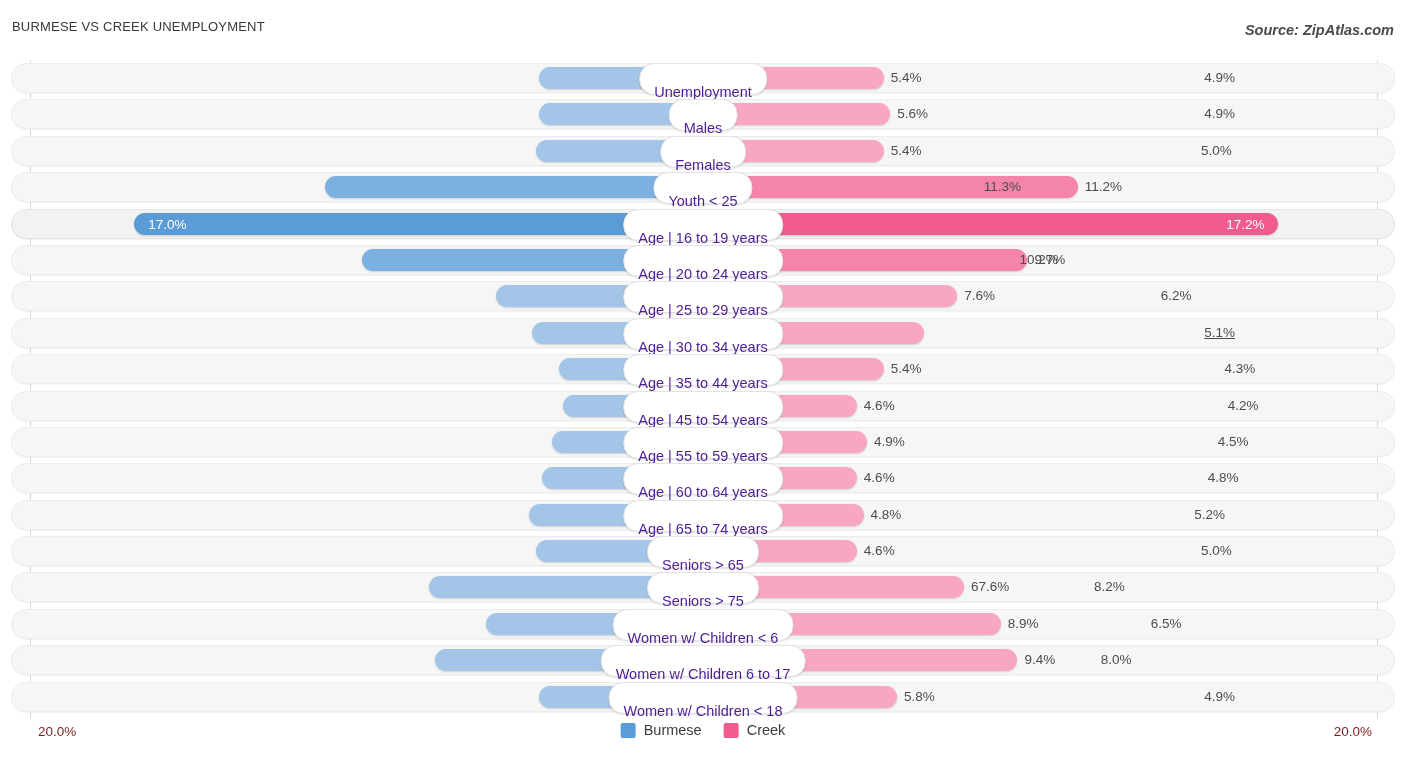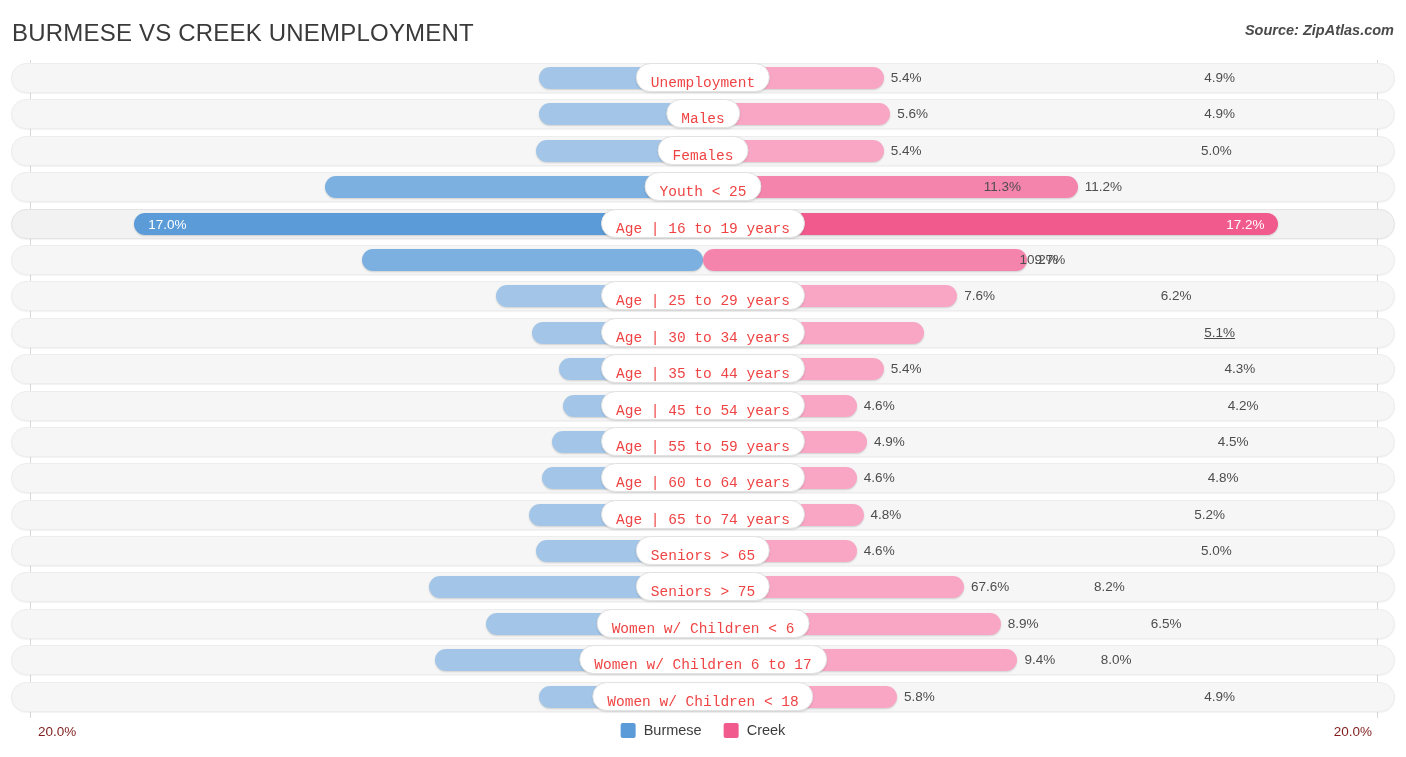--- a/index.html
+++ b/index.html
@@ -20,21 +20,21 @@
 
   
   #header {
     position: absolute;
     left: 0; top: 0;
     width: 1406px; height: 58px;
   }
   #chart-title {
     position: absolute;
     left: 12px; top: 19px;
-    font-size: 24px;
+    font-size: 13px;
     color: #3a3a3a;
     letter-spacing: .2px;
     white-space: nowrap;
   }
   #source-label {
     position: absolute;
     right: 12px; top: 22px;
     font-size: 14.5px;
     font-style: italic;
     font-weight: bold;
@@ -125,30 +125,29 @@
   }
 
   
   .pill {
     position: absolute;
     top: 3px;
     left: 50%;
     transform: translateX(-50%);
     height: 29px;
     line-height: 27px;
-    padding: 6px 14px;
+    padding: 15px 14px;
     background: #ffffff;
     border: 1px solid #e2e2e2;
     border-radius: 15px;
     font-size: 14.5px;
-    color: #ef4444;
+    color: #4c1d95;
     white-space: nowrap;
     box-shadow: 0 1px 2px rgba(0,0,0,.12);
     z-index: 3;
-    font-family: Liberation Mono, monospace;
   }
 
   
   #footer {
     position: absolute;
     left: 0; top: 718px;
     width: 1406px; height: 39px;
   }
   .axis-end {
     position: absolute;
@@ -238,20 +237,21 @@
           <div class="val-in" style="left: 148.35px;">17.0%</div>
           <div class="val-in" style="left: 1226.34px;">17.2%</div>
           <div class="pill">Age | 16 to 19 years</div>
         </div>
         <div class="row">
           <div class="row-track"></div>
           <div class="bar bar-left c-mid" style="width: 341.19px;"></div>
           <div class="bar bar-right c-mid" style="width: 324.465px;"></div>
           <div class="val val-left" style="right: 348.19px; left: 34px;">10.2%</div>
           <div class="val val-right" style="left: 1034.46px;">9.7%</div>
+          <div class="pill">Age | 20 to 24 years</div>
         </div>
         <div class="row">
           <div class="row-track"></div>
           <div class="bar bar-left c-norm" style="width: 207.39px;"></div>
           <div class="bar bar-right c-norm" style="width: 254.22px;"></div>
           <div class="val val-left" style="right: 214.39px; left: 34px;">6.2%</div>
           <div class="val val-right" style="left: 964.22px;">7.6%</div>
           <div class="pill">Age | 25 to 29 years</div>
         </div>
         <div class="row">

